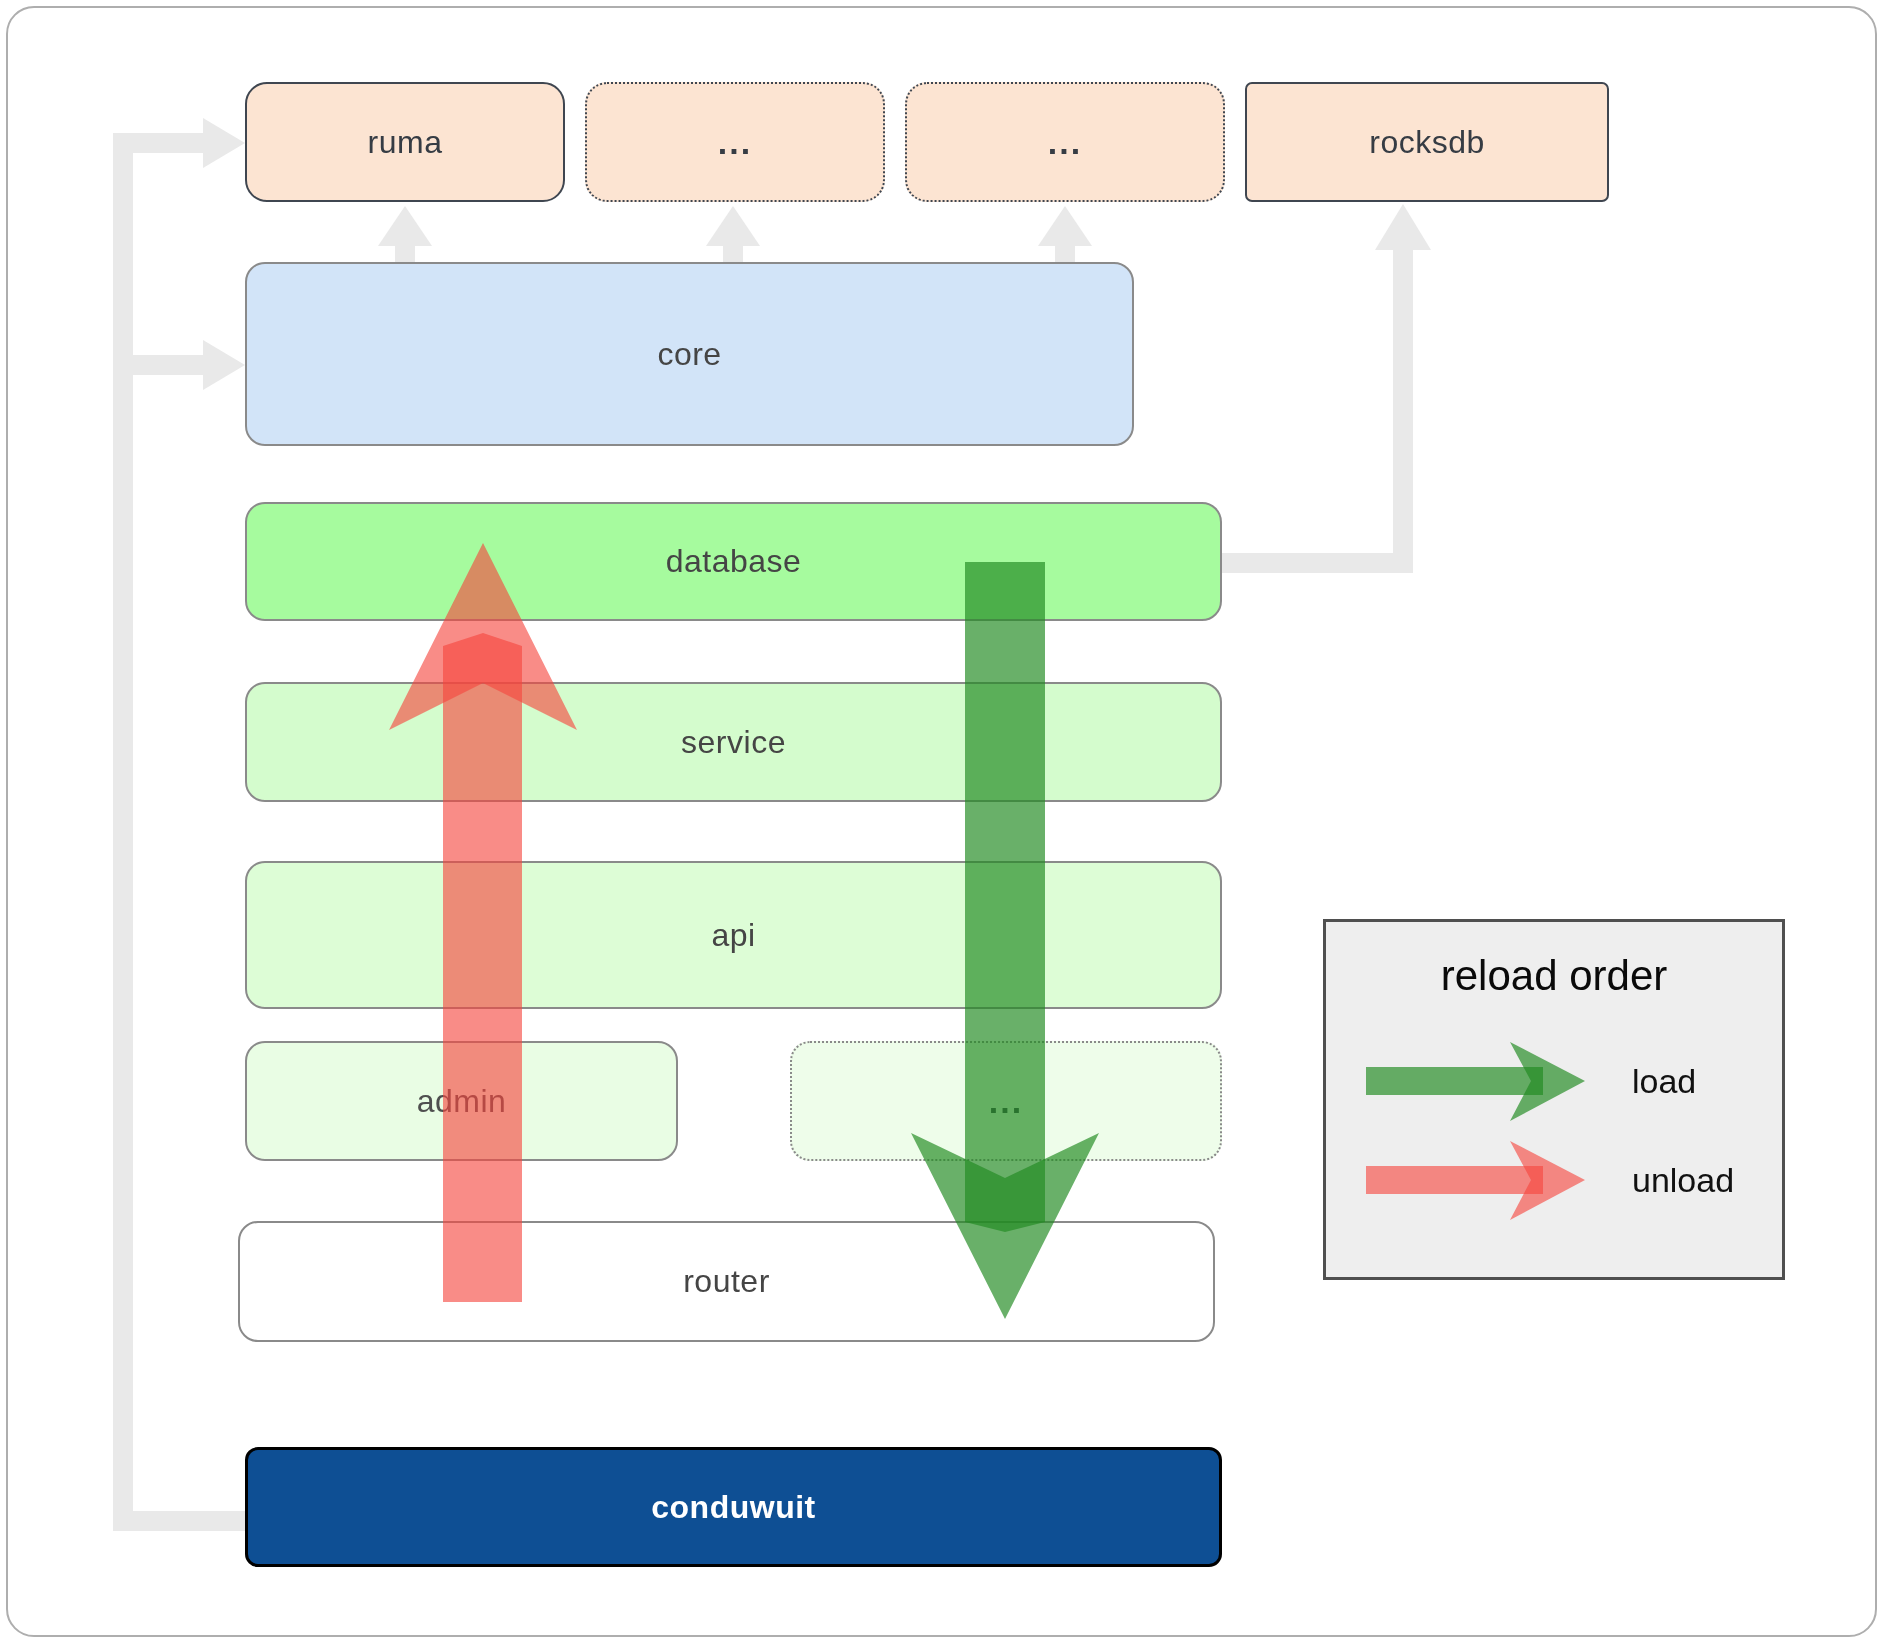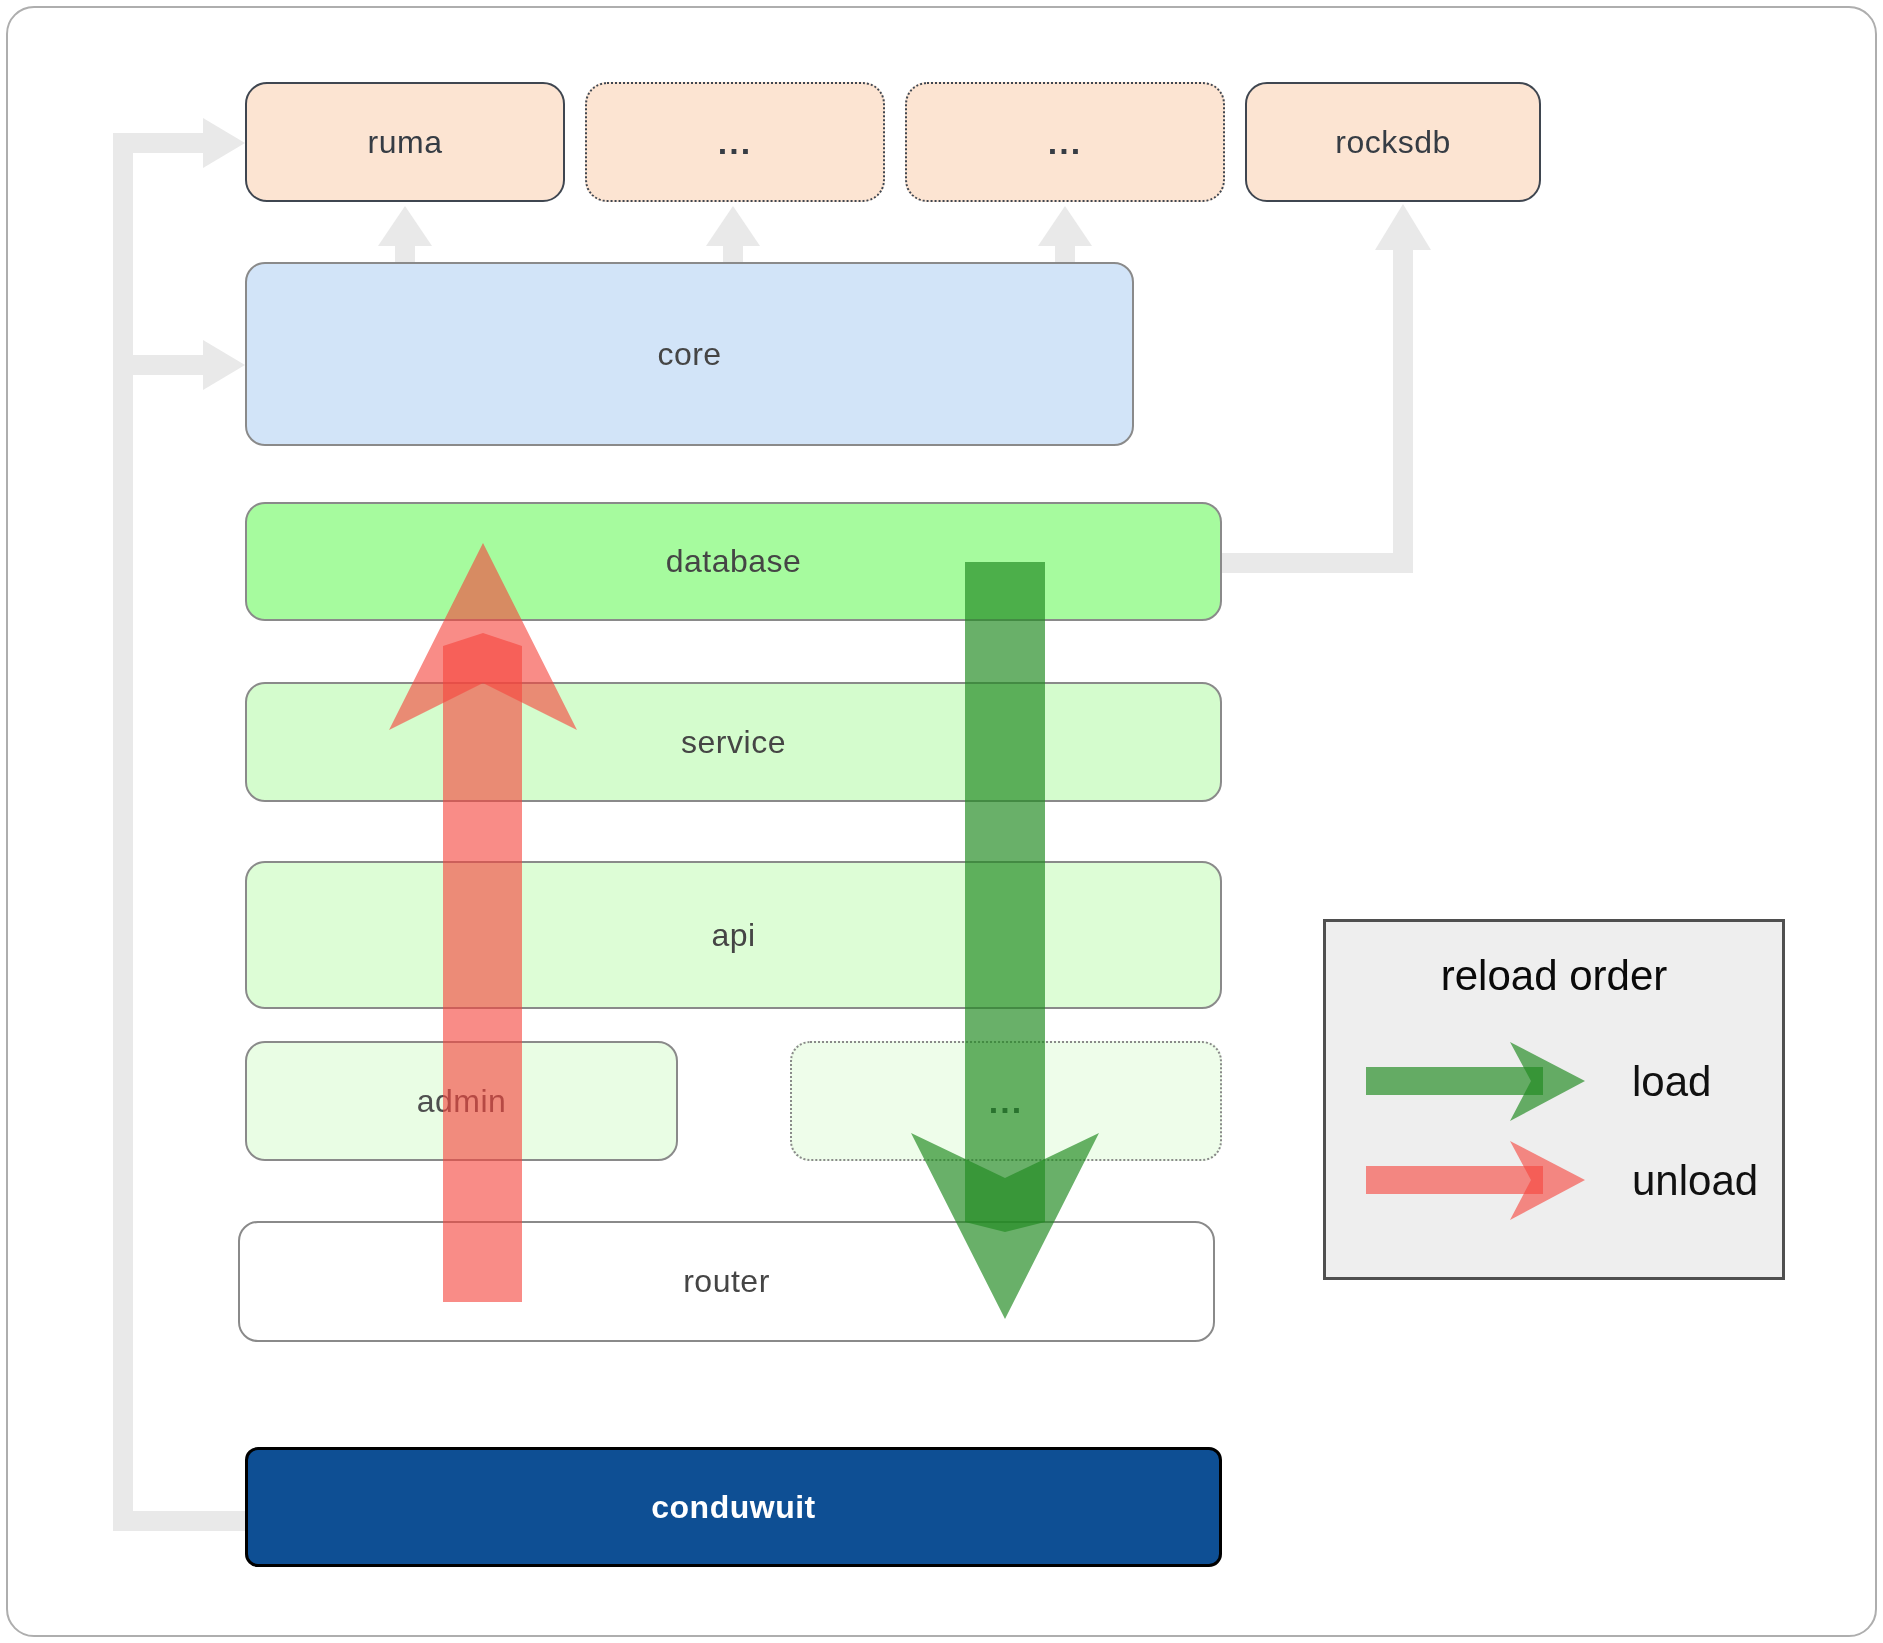--- a/index.html
+++ b/index.html
@@ -14,41 +14,41 @@
         box-sizing:border-box;z-index:2;font-size:32px;font-weight:500;color:#454545;
         letter-spacing:0.5px;}
   
   .crate{background:var(--crate-fill);border:2.5px solid #3f4650;border-radius:22px;
          color:#363c44;}
   .crate.dotted{border:2.5px dotted #3f4650;}
   .dots{font-weight:bold;font-size:34px;letter-spacing:2px;}
   #node-ruma   {left:245px;top:82px;width:320px;height:120px;}
   #node-edots1 {left:585px;top:82px;width:300px;height:120px;}
   #node-edots2 {left:905px;top:82px;width:320px;height:120px;}
-  #node-rocksdb{left:1245px;top:82px;width:296px;height:120px;}
+  #node-rocksdb{left:1245px;top:82px;width:364px;height:120px;border-radius:7px;}
   
   .layerbox{border:2px solid #8a8a8a;border-radius:20px;}
   #node-core    {left:245px;top:262px;width:889px;height:184px;background:var(--core-fill);}
   #node-database{left:245px;top:502px;width:977px;height:119px;background:var(--database-fill);}
   #node-service {left:245px;top:682px;width:977px;height:120px;background:var(--service-fill);}
   #node-api     {left:245px;top:861px;width:977px;height:148px;background:var(--api-fill);}
   #node-admin   {left:245px;top:1041px;width:433px;height:120px;background:var(--admin-fill);color:#4f4f4f;}
   #node-edots3  {left:790px;top:1041px;width:432px;height:120px;background:var(--dots3-fill);
                  border:2px dotted #8a8a8a;color:#3a4149;}
   #node-router  {left:238px;top:1221px;width:977px;height:121px;background:#ffffff;}
   #node-conduwuit{left:245px;top:1447px;width:977px;height:120px;background:var(--app-fill);
                  border:3px solid #000;border-radius:13px;color:#ffffff;font-weight:bold;}
   
   #legend{position:absolute;left:1323px;top:919px;width:462px;height:361px;box-sizing:border-box;
           background:var(--legend-fill);border:3px solid #4f4f4f;z-index:2;}
   #legend-title{text-align:center;margin-top:30px;font-size:42px;color:#0a0a0a;}
   .legend-row{position:absolute;left:32px;width:400px;height:95px;display:flex;align-items:center;}
   #legend-row-load{top:1035px;margin-top:0;top:112px;}
   #legend-row-unload{top:211px;text-align:center;}
-  .legend-label{font-size:42px;color:#111;margin-left:34px;}
+  .legend-label{font-size:34px;color:#111;margin-left:34px;}
   .legend-arrow{width:240px;height:95px;flex:0 0 auto;}
 </style>
 </head>
 <body>
 
 <div id="canvas">
   <div id="frame"></div>
 
   <svg class="layer" id="connector-layer">
     <g style="fill:var(--connector-gray)">

